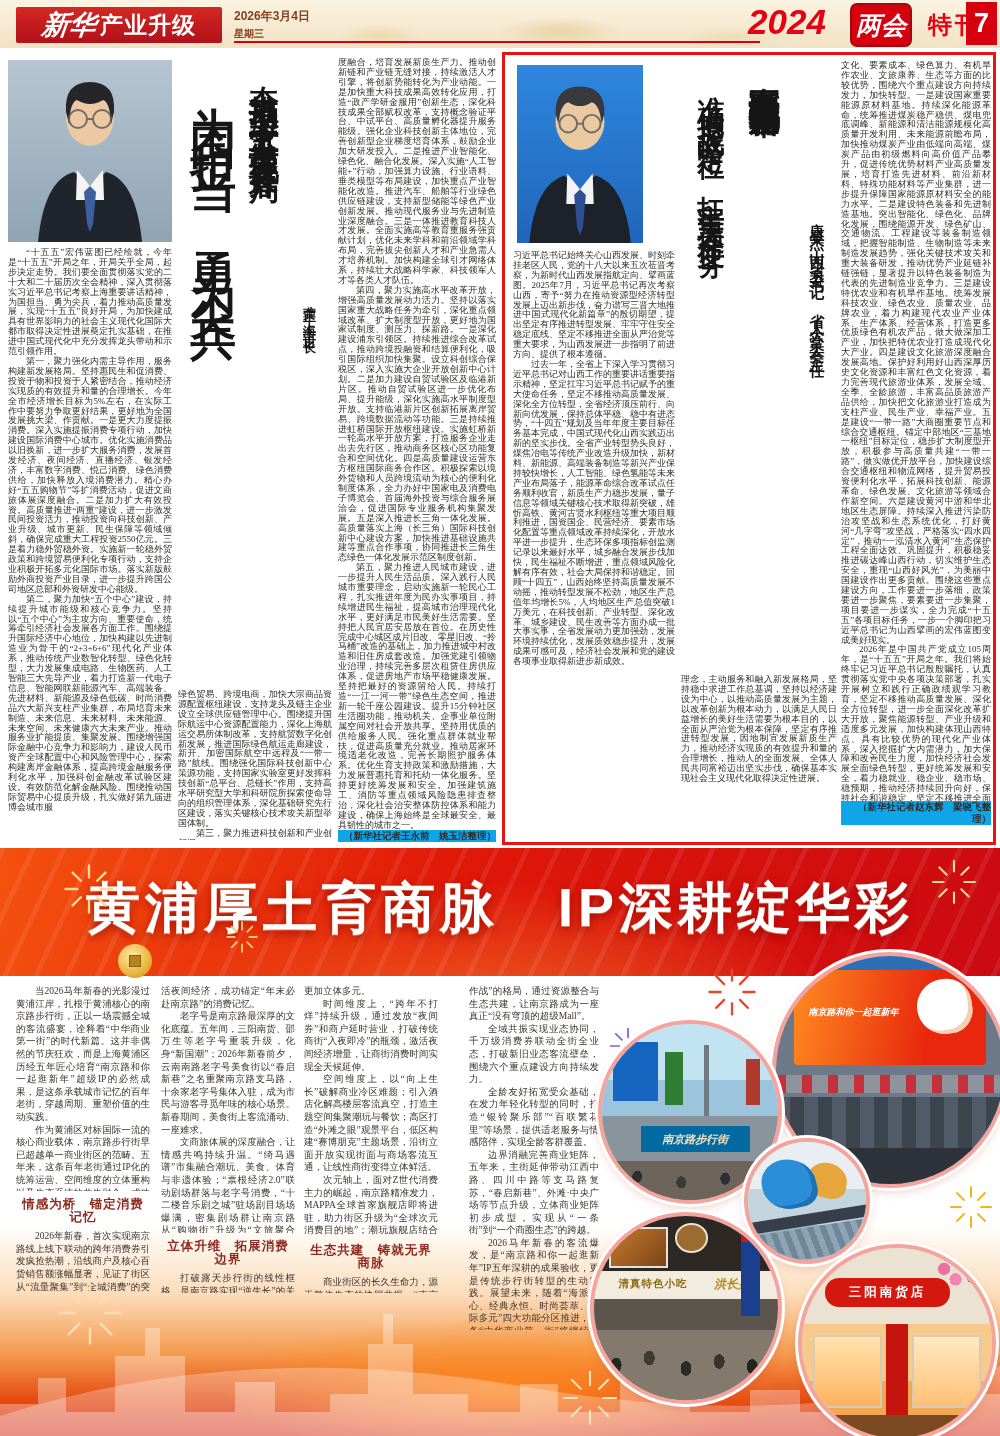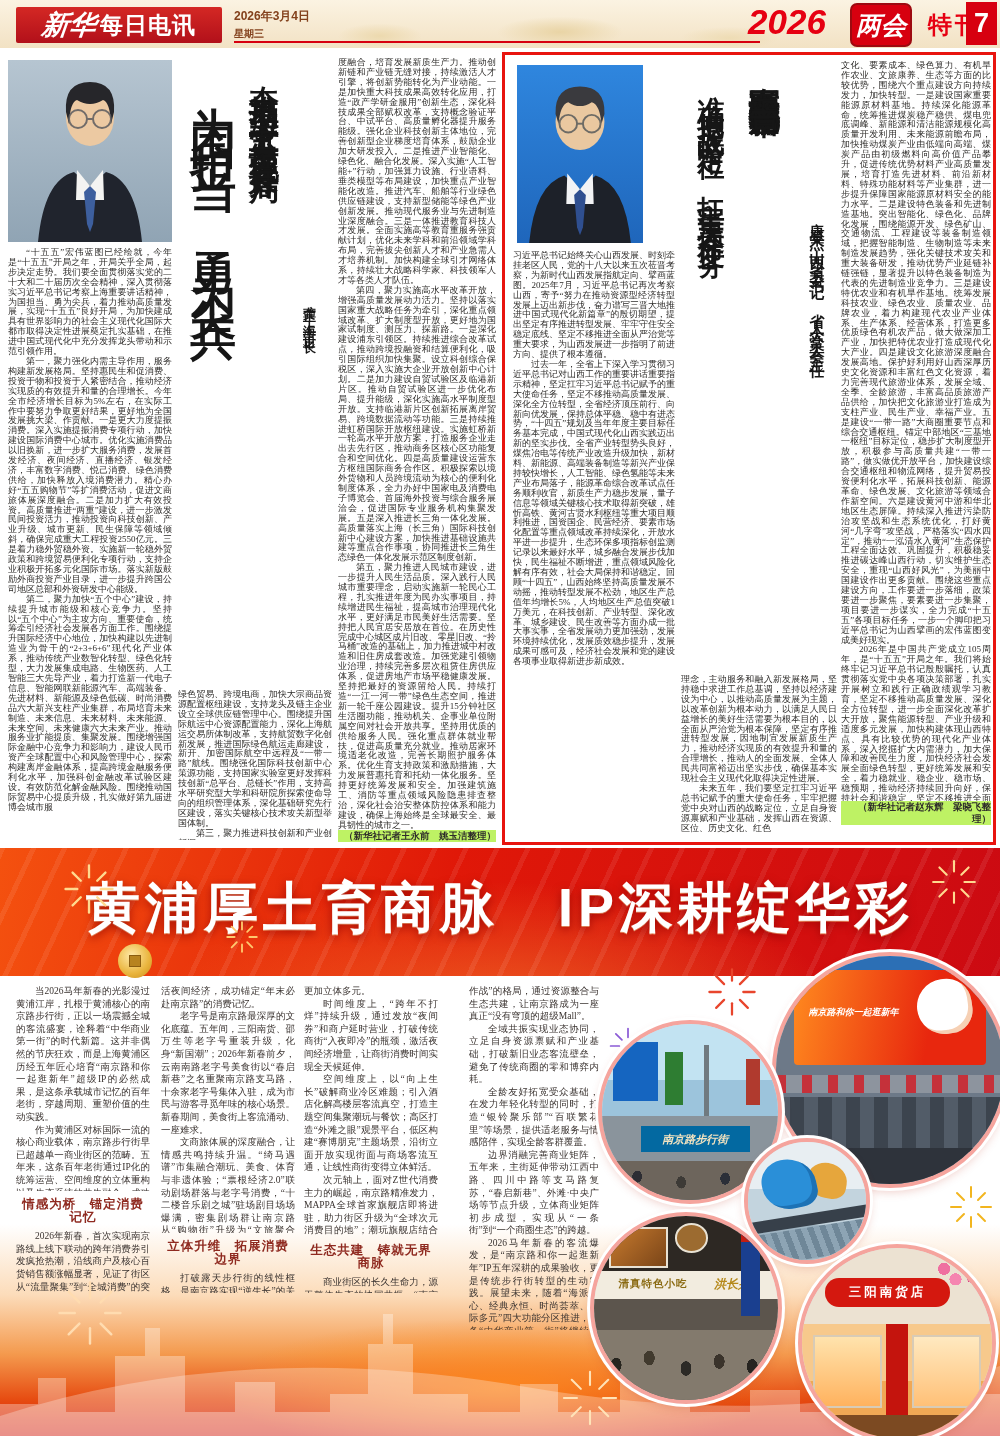--- a/index.html
+++ b/index.html
@@ -28,21 +28,21 @@
        font-size:25px;font-weight:bold;font-style:italic;}
   .ed-type{position:absolute;left:928px;top:9px;font-size:24px;font-weight:bold;color:#e60012;
        letter-spacing:3px;font-family:"Liberation Sans",sans-serif;}
   .pagenum{position:absolute;left:966px;top:2px;width:31px;height:43px;background:#d7000f;color:#fff;
        display:flex;align-items:center;justify-content:center;font-size:27px;font-weight:bold;
        font-family:"Liberation Sans",sans-serif;}
   
   .col{position:absolute;overflow:hidden;font-size:9px;line-height:9.9px;text-align:justify;}
   .col p{margin:0;text-indent:2em;}
   .cont p:first-child{text-indent:0;}
-  .credit{position:absolute;right:0;bottom:0;left:0;background:#bef264;font-weight:bold;text-align:right;
+  .credit{position:absolute;right:0;bottom:0;left:0;background:#0ea5e9;font-weight:bold;text-align:right;
        font-size:9.5px;line-height:12px;}
   .v{writing-mode:vertical-rl;position:absolute;font-weight:bold;color:#161616;}
   .portrait{position:absolute;overflow:hidden;}
   .portrait svg{display:block;}
   .rbox{position:absolute;left:502px;top:52px;width:494px;height:793px;border:3px solid #e8140f;background:#fff;box-sizing:border-box;}
   
   .feat{position:absolute;left:0;top:848px;width:1000px;height:588px;overflow:hidden;
      background:linear-gradient(180deg,#ffffff 0 64%,#fcdcba 76%,#f49a4e 86%,#e64a10 94%,#d31a0c 100%);}
   .banner{position:absolute;left:0;top:0;width:1000px;height:128px;
      background:
@@ -71,28 +71,28 @@
      font-weight:bold;font-family:"Liberation Sans",sans-serif;}
 </style>
 </head>
 <body>
 
 <div class="page">
 
   <div class="hdr">
     <div class="masthead">
       <span class="scr">新华</span>
-      <span class="rest">每日电讯</span>
+      <span class="rest">产业升级</span>
     </div>
     <div class="dateblk">
       <div class="d1">2026年3月4日</div>
       <div class="d2">星期三</div>
     </div>
     <div class="hdr-rule"></div>
-    <div class="ed-year">2026</div>
+    <div class="ed-year">2024</div>
     <div class="ed-box">
       <span>两会</span>
     </div>
     <div class="ed-type">特刊</div>
     <div class="pagenum">
       <span>7</span>
     </div>
   </div>
 
   <div class="portrait" style="left:8px;top:60px;width:164px;height:182px;background:linear-gradient(180deg,#b6c5d1,#90a4b4);">
@@ -154,21 +154,20 @@
         <p>习近平总书记始终关心山西发展、时刻牵挂老区人民，党的十八大以来五次莅晋考察，为新时代山西发展指航定向、擘画蓝图。2025年7月，习近平总书记再次考察山西，寄予“努力在推动资源型经济转型发展上迈出新步伐，奋力谱写三晋大地推进中国式现代化新篇章”的殷切期望，提出坚定有序推进转型发展、牢牢守住安全稳定底线、坚定不移推进全面从严治党等重大要求，为山西发展进一步指明了前进方向、提供了根本遵循。</p>
         <p>过去一年，全省上下深入学习贯彻习近平总书记对山西工作的重要讲话重要指示精神，坚定扛牢习近平总书记赋予的重大使命任务，坚定不移推动高质量发展、深化全方位转型，全省经济顶压前行、向新向优发展，保持总体平稳、稳中有进态势，“十四五”规划及当年年度主要目标任务基本完成，中国式现代化山西实践迈出新的坚实步伐。全省产业转型势头良好，煤焦冶电等传统产业改造升级加快，新材料、新能源、高端装备制造等新兴产业保持较快增长，人工智能、绿色氢能等未来产业布局落子，能源革命综合改革试点任务顺利收官，新质生产力稳步发展，量子信息等领域关键核心技术取得新突破，雄忻高铁、黄河古贤水利枢纽等重大项目顺利推进，国资国企、民营经济、要素市场化配置等重点领域改革持续深化，开放水平进一步提升，生态环保多项指标创监测记录以来最好水平，城乡融合发展步伐加快，民生福祉不断增进，重点领域风险化解有序有效，社会大局保持和谐稳定。回顾“十四五”，山西始终坚持高质量发展不动摇，推动转型发展不松劲，地区生产总值年均增长5%，人均地区生产总值突破1万美元，在科技创新、产业转型、深化改革、城乡建设、民生改善等方面办成一批大事实事，全省发展动力更加强劲，发展环境持续优化，发展质效稳步提升，发展成果可感可及，经济社会发展和党的建设各项事业取得新进步新成效。</p>
       </div>
 
     <div class="v" style="left:188px;top:20px;height:600px;font-size:27px;letter-spacing:8px;">准确把握战略定位　扛牢重大使命任务</div>
     <div class="v" style="left:238px;top:8px;height:615px;font-size:31px;letter-spacing:1px;">奋力谱写三晋大地推进中国式现代化新篇章</div>
     <div class="v" style="left:302px;top:155px;height:460px;font-size:15px;letter-spacing:7px;font-weight:bold;">唐登杰（山西省委书记、省人大常委会主任）</div>
 
     <div class="col cont" style="left:176px;top:620px;width:156px;height:164px;">
         <p>理念，主动服务和融入新发展格局，坚持稳中求进工作总基调，坚持以经济建设为中心，以推动高质量发展为主题，以改革创新为根本动力，以满足人民日益增长的美好生活需要为根本目的，以全面从严治党为根本保障，坚定有序推进转型发展，因地制宜发展新质生产力，推动经济实现质的有效提升和量的合理增长，推动人的全面发展、全体人民共同富裕迈出坚实步伐，确保基本实现社会主义现代化取得决定性进展。</p>
-        <p>未来五年，我们要坚定扛牢习近平总书记赋予的重大使命任务，牢牢把握党中央对山西的战略定位，立足自身资源禀赋和产业基础，发挥山西在资源、区位、历史文化、红色</p>
       </div>
 
     <div class="col cont" style="left:336px;top:6px;width:150px;height:764px;">
       <div>
           <p>文化、要素成本、绿色算力、有机旱作农业、文旅康养、生态等方面的比较优势，围绕六个重点建设方向持续发力，加快转型。一是建设国家重要能源原材料基地。持续深化能源革命，统筹推进煤炭稳产稳供、煤电兜底调峰、新能源和清洁能源规模化高质量开发利用、未来能源前瞻布局，加快推动煤炭产业由低端向高端、煤炭产品由初级燃料向高价值产品攀升，促进传统优势材料产业高质量发展，培育打造先进材料、前沿新材料、特殊功能材料等产业集群，进一步提升保障国家能源原材料安全的能力水平。二是建设特色装备和先进制造基地。突出智能化、绿色化、品牌化发展，围绕能源开发、绿色矿山、交通物流、工程建设等装备制造领域，把握智能制造、生物制造等未来制造发展趋势，强化关键技术攻关和重大装备研发，推动优势产业延链补链强链，显著提升以特色装备制造为代表的先进制造业竞争力。三是建设特优农业和有机旱作基地。统筹发展科技农业、绿色农业、质量农业、品牌农业，着力构建现代农业产业体系、生产体系、经营体系，打造更多优质绿色有机农产品，做大做深加工产业，加快把特优农业打造成现代化大产业。四是建设文化旅游深度融合发展高地。保护好利用好山西深厚历史文化资源和丰富红色文化资源，着力完善现代旅游业体系，发展全域、全季、全龄旅游，丰富高品质旅游产品供给，加快把文化旅游业打造成为支柱产业、民生产业、幸福产业。五是建设“一带一路”大商圈重要节点和综合交通枢纽。锚定中部地区“三基地一枢纽”目标定位，稳步扩大制度型开放，积极参与高质量共建“一带一路”，做实做优开放平台，加快建设综合交通枢纽和物流网络，提升贸易投资便利化水平，拓展科技创新、能源革命、绿色发展、文化旅游等领域合作新空间。六是建设黄河中游和华北地区生态屏障。持续深入推进污染防治攻坚战和生态系统优化，打好黄河“几字弯”攻坚战，严格落实“四水四定”，推动“一泓清水入黄河”生态保护工程全面达效、巩固提升，积极稳妥推进碳达峰山西行动，切实维护生态安全，重现“山西好风光”，为美丽中国建设作出更多贡献。围绕这些重点建设方向，工作要进一步落细，政策要进一步聚焦，要素要进一步集聚，项目要进一步谋实，全力完成“十五五”各项目标任务，一步一个脚印把习近平总书记为山西擘画的宏伟蓝图变成美好现实。</p>
           <p>2026年是中国共产党成立105周年，是“十五五”开局之年。我们将始终牢记习近平总书记殷殷嘱托，认真贯彻落实党中央各项决策部署，扎实开展树立和践行正确政绩观学习教育，坚定不移推动高质量发展、深化全方位转型，进一步全面深化改革扩大开放，聚焦能源转型、产业升级和适度多元发展，加快构建体现山西特点、具有比较优势的现代化产业体系，深入挖掘扩大内需潜力，加大保障和改善民生力度，加快经济社会发展全面绿色转型，更好统筹发展和安全，着力稳就业、稳企业、稳市场、稳预期，推动经济持续回升向好，保持社会和谐稳定，坚定不移推进全面从严治党，持续构建风清气正的政治生态，努力实现“十五五”良好开局，奋力谱写三晋大地推进中国式现代化新篇章。</p>
         </div>
       <div class="credit">（新华社记者赵东辉　梁晓飞整理）</div>
     </div>
   </div>
@@ -246,21 +245,21 @@
           <p>空间维度上，以“向上生长”破解商业冷区难题；引入酒店化解高楼层客流真空，打造主题空间集聚潮玩与餐饮；高区打造“外滩之眼”观景平台，低区构建“赛博朋克”主题场景，沿街立面开放实现街面与商场客流互通，让线性商街变得立体鲜活。</p>
           <p>次元轴上，面对Z世代消费主力的崛起，南京路精准发力，MAPPA全球首家旗舰店即将进驻，助力街区升级为“全球次元消费目的地”；潮玩旗舰店结合马年新春快闪活动，为百年商街注入青春活力。</p>
         </div>
       <div class="fsub">生态共建　铸就无界商脉</div>
       <div>
           <p>商业街区的长久生命力，源于整体生态的协同共振。“南京路和你一起逛新年”IP扮演“超级大脑”的角色，打破商</p>
         </div>
     </div>
     <div class="fcol cont" style="left:447px;top:137px;width:130px;height:345px;margin-left:22px;">
         <p>作战”的格局，通过资源整合与生态共建，让南京路成为一座真正“没有穹顶的超级Mall”。</p>
-        <p>全域共振实现业态协同，立足自身资源禀赋和产业基础，打破新旧业态客流壁垒，避免了传统商圈的零和博弈内耗。</p>
+        <p>全域共振实现业态协同，千万级消费券联动全街全业态，打破新旧业态客流壁垒，围绕六个重点建设方向持续发力。</p>
         <p>全龄友好拓宽受众基础，在发力年轻化转型的同时，打造“银铃聚乐部”“百联繁花里”等场景，提供适老服务与情感陪伴，实现全龄客群覆盖。</p>
         <p>边界消融完善商业矩阵，五年来，主街延伸带动江西中路、四川中路等支马路复苏，“春启新巷”、外滩·中央广场等节点升级，立体商业矩阵初步成型，实现从“一条街”到“一个商圈生态”的跨越。</p>
         <p>2026马年新春的客流爆发，是“南京路和你一起逛新年”IP五年深耕的成果验收，更是传统步行街转型的生动实践。展望未来，随着“海派之心、经典永恒、时尚荟萃、国际多元”四大功能分区推进，这条“中华商业第一街”将继续以IP为引擎，为上海国际消费中心城市建设提供更多实操启示。</p>
       </div>
 
     <div class="glow"></div>
     <svg class="skyline" width="1000" height="150" viewBox="0 0 1000 150">
       <path fill="rgba(255,255,255,0.28)" d="M0 130 Q240 52 520 100 T1000 80 V150 H0 Z"></path>
       <path fill="rgba(255,255,255,0.33)" d="M0 150 V118 H38 V92 H66 V126 H115 V70 H145 V42 H160 V70 H185 V126 H235 V96 H275 V126 H330 V108 H368 V58 H383 V28 H393 V58 H413 V108 H468 V126 H520 V98 H558 V126 H620 V84 H650 V50 H662 V84 H690 V126 H750 V104 H800 V126 H868 V78 H898 V126 H958 V108 H1000 V150 Z"></path>
     </svg>

